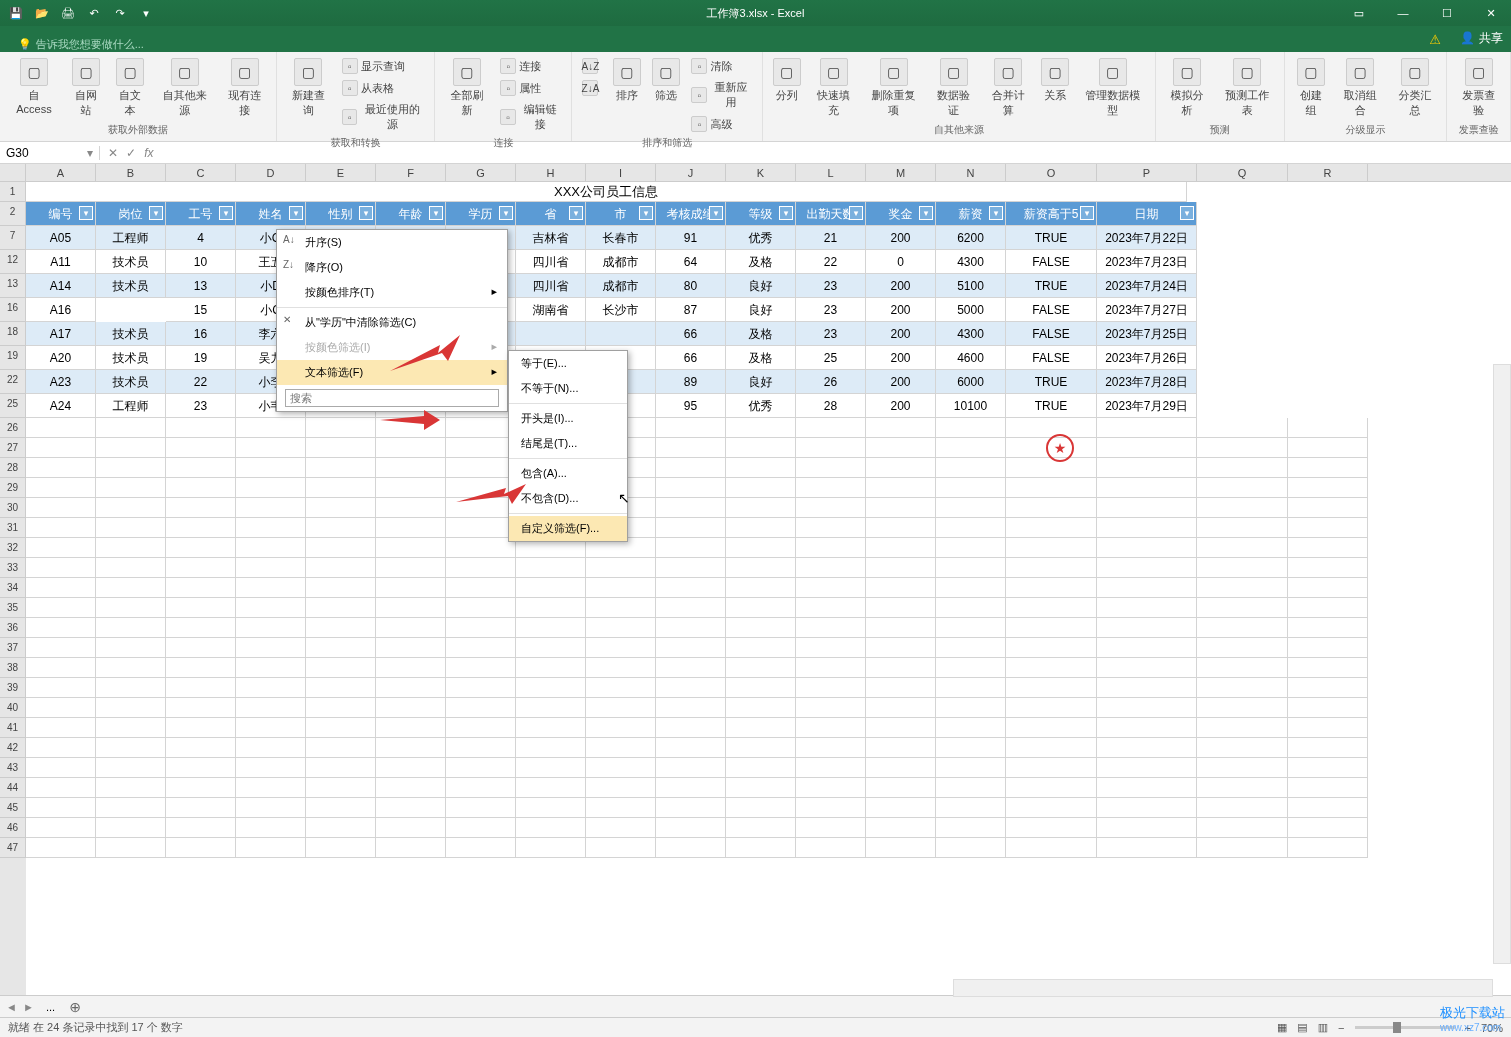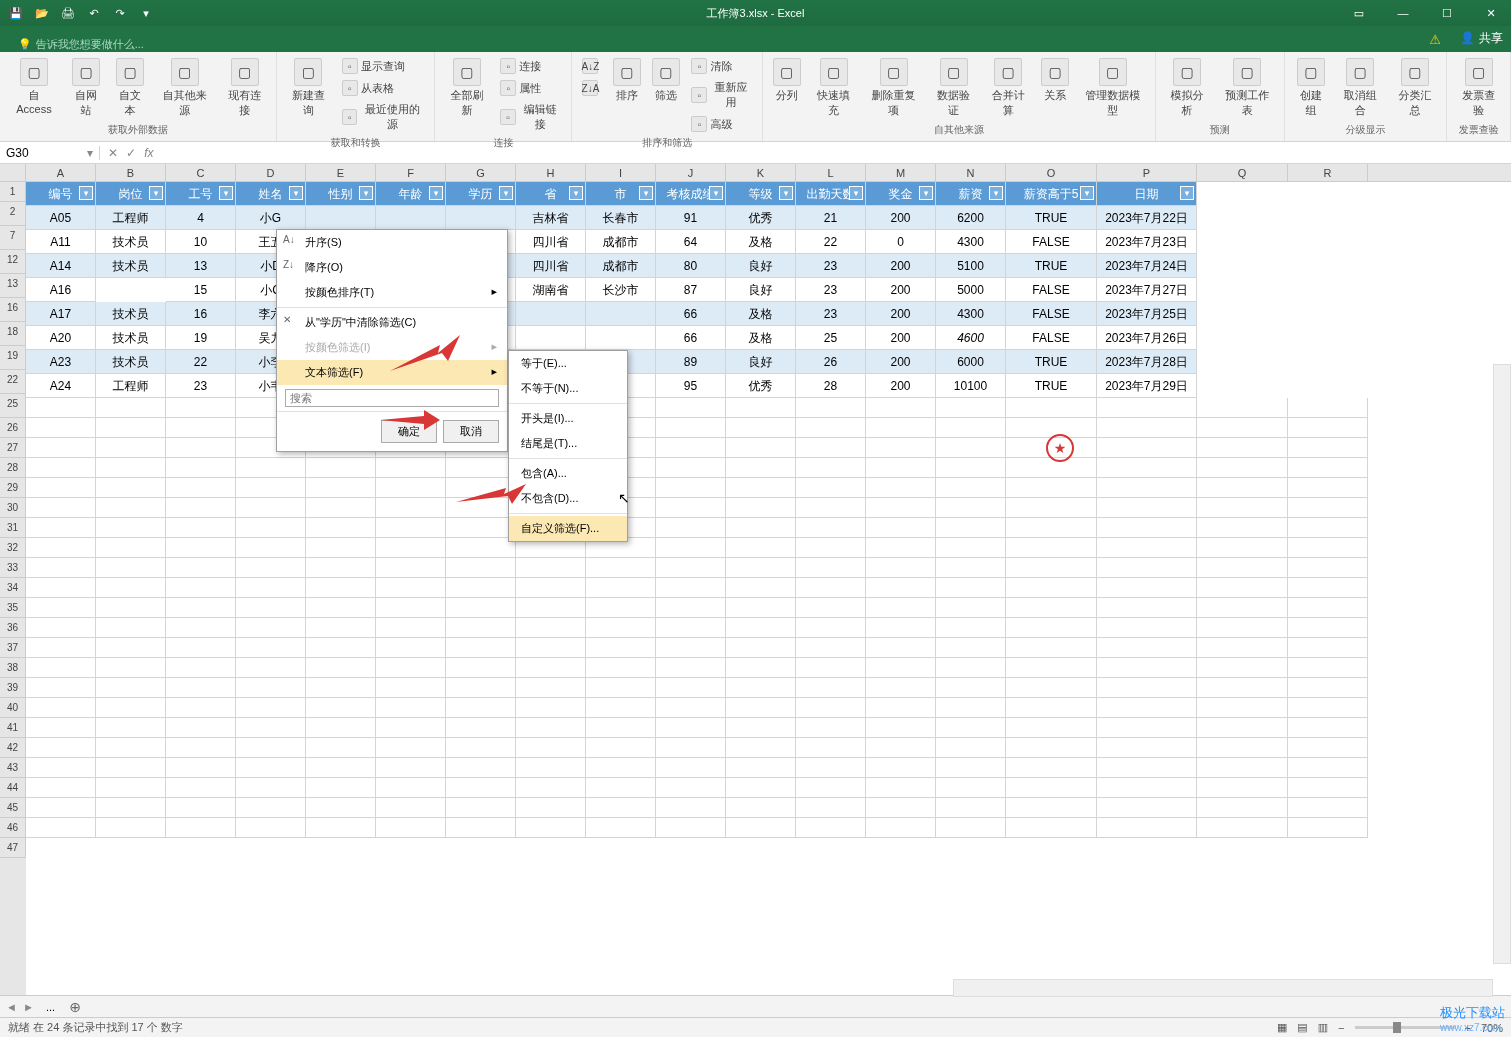--- a/index.html
+++ b/index.html
@@ -386,20 +386,21 @@
       <div class="rh" style="height: 20px;">40</div>
       <div class="rh" style="height: 20px;">41</div>
       <div class="rh" style="height: 20px;">42</div>
       <div class="rh" style="height: 20px;">43</div>
       <div class="rh" style="height: 20px;">44</div>
       <div class="rh" style="height: 20px;">45</div>
       <div class="rh" style="height: 20px;">46</div>
       <div class="rh" style="height: 20px;">47</div>
     </div>
   <div class="cells" id="cells">
+    <div class="merged-title" style="width:1161px;border-right:1px solid #d4d4d4">XXX公司员工信息</div>
     <div class="row tall hdr-row" id="hdr-row">
         <div class="cell" style="width: 70px;">编号<span class="fbtn">▾</span></div>
         <div class="cell" style="width: 70px;">岗位<span class="fbtn">▾</span></div>
         <div class="cell" style="width: 70px;">工号<span class="fbtn">▾</span></div>
         <div class="cell" style="width: 70px;">姓名<span class="fbtn">▾</span></div>
         <div class="cell" style="width: 70px;">性别<span class="fbtn">▾</span></div>
         <div class="cell" style="width: 70px;">年龄<span class="fbtn">▾</span></div>
         <div class="cell" style="width: 70px;">学历<span class="fbtn">▾</span></div>
         <div class="cell" style="width: 70px;">省<span class="fbtn">▾</span></div>
         <div class="cell" style="width: 70px;">市<span class="fbtn">▾</span></div>
@@ -509,21 +510,21 @@
           <div class="cell" style="width: 70px;">吴九</div>
           <div class="cell" style="width: 70px;"></div>
           <div class="cell" style="width: 70px;"></div>
           <div class="cell" style="width: 70px;"></div>
           <div class="cell" style="width: 70px;"></div>
           <div class="cell" style="width: 70px;"></div>
           <div class="cell" style="width: 70px;">66</div>
           <div class="cell" style="width: 70px;">及格</div>
           <div class="cell" style="width: 70px;">25</div>
           <div class="cell" style="width: 70px;">200</div>
-          <div class="cell" style="width: 70px; font-style: italic;">4600</div>
+          <div class="cell" style="width: 70px;">4600</div>
           <div class="cell" style="width: 91px;">FALSE</div>
           <div class="cell" style="width: 100px;">2023年7月26日</div>
         </div>
         <div class="row tall data-row">
           <div class="cell" style="width: 70px;">A23</div>
           <div class="cell" style="width: 70px;">技术员</div>
           <div class="cell" style="width: 70px;">22</div>
           <div class="cell" style="width: 70px;">小李</div>
           <div class="cell" style="width: 70px;"></div>
           <div class="cell" style="width: 70px;"></div>
@@ -1024,24 +1025,20 @@
     </div>
   <div class="item" style="color:#aaa">
       <span>按颜色筛选(I)</span>
       <span>▸</span>
     </div>
   <div class="item hl">
       <span>文本筛选(F)</span>
       <span>▸</span>
     </div>
   <div class="search"><input placeholder="搜索" style=""></div>
-  <div class="btns-row">
-    <button>确定</button>
-    <button>取消</button>
-  </div>
 </div>
 
 <div class="submenu" id="submenu">
     <div class="item">等于(E)...</div>
     <div class="item">不等于(N)...</div>
     <div class="sep"></div>
     <div class="item">开头是(I)...</div>
     <div class="item">结尾是(T)...</div>
     <div class="sep"></div>
     <div class="item">包含(A)...</div>

